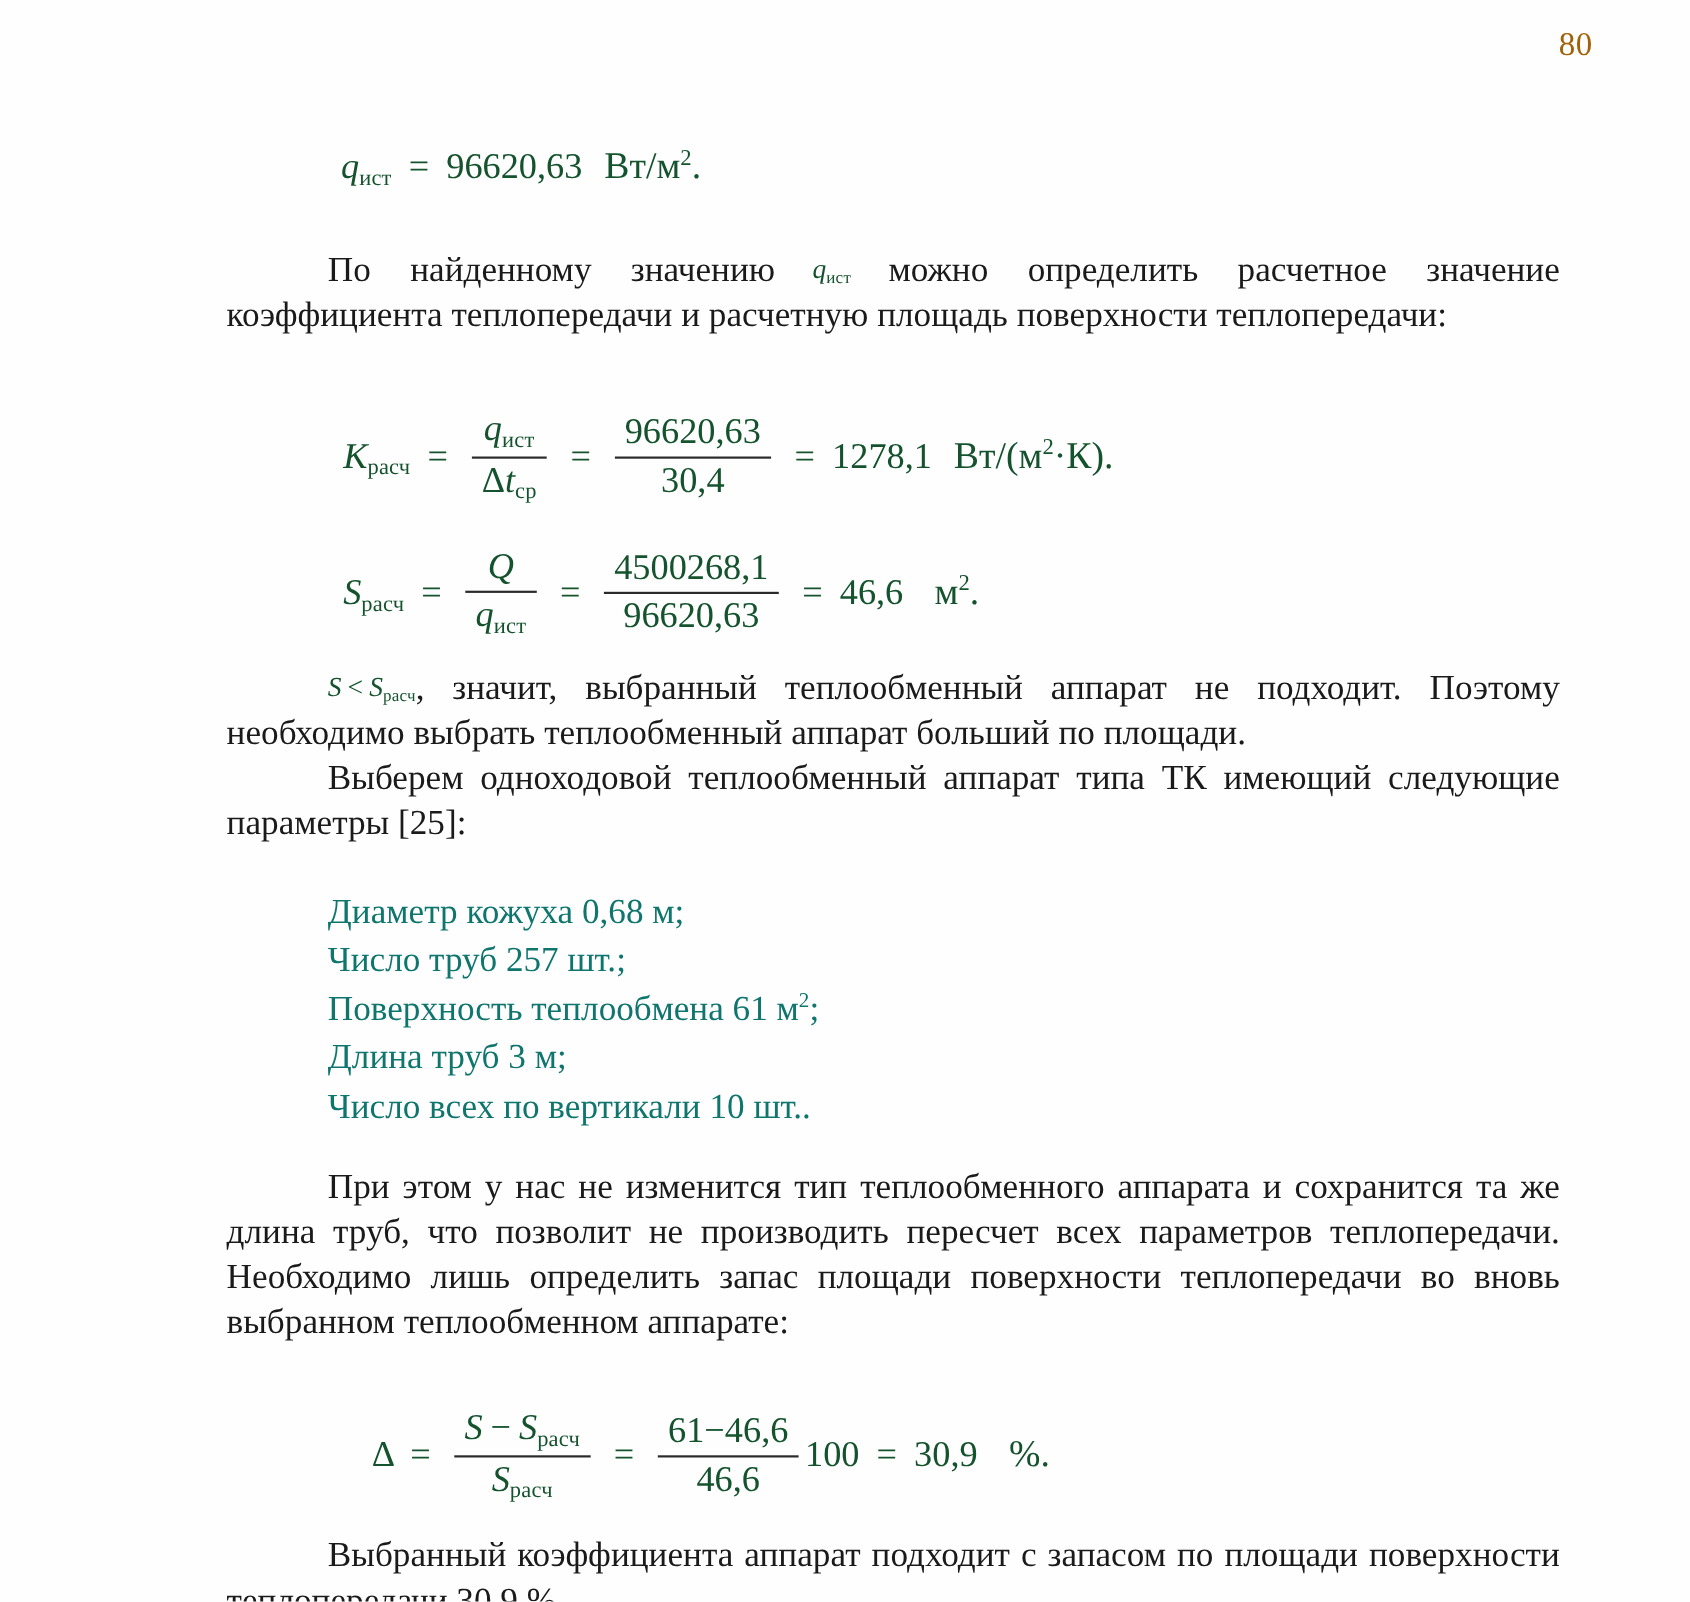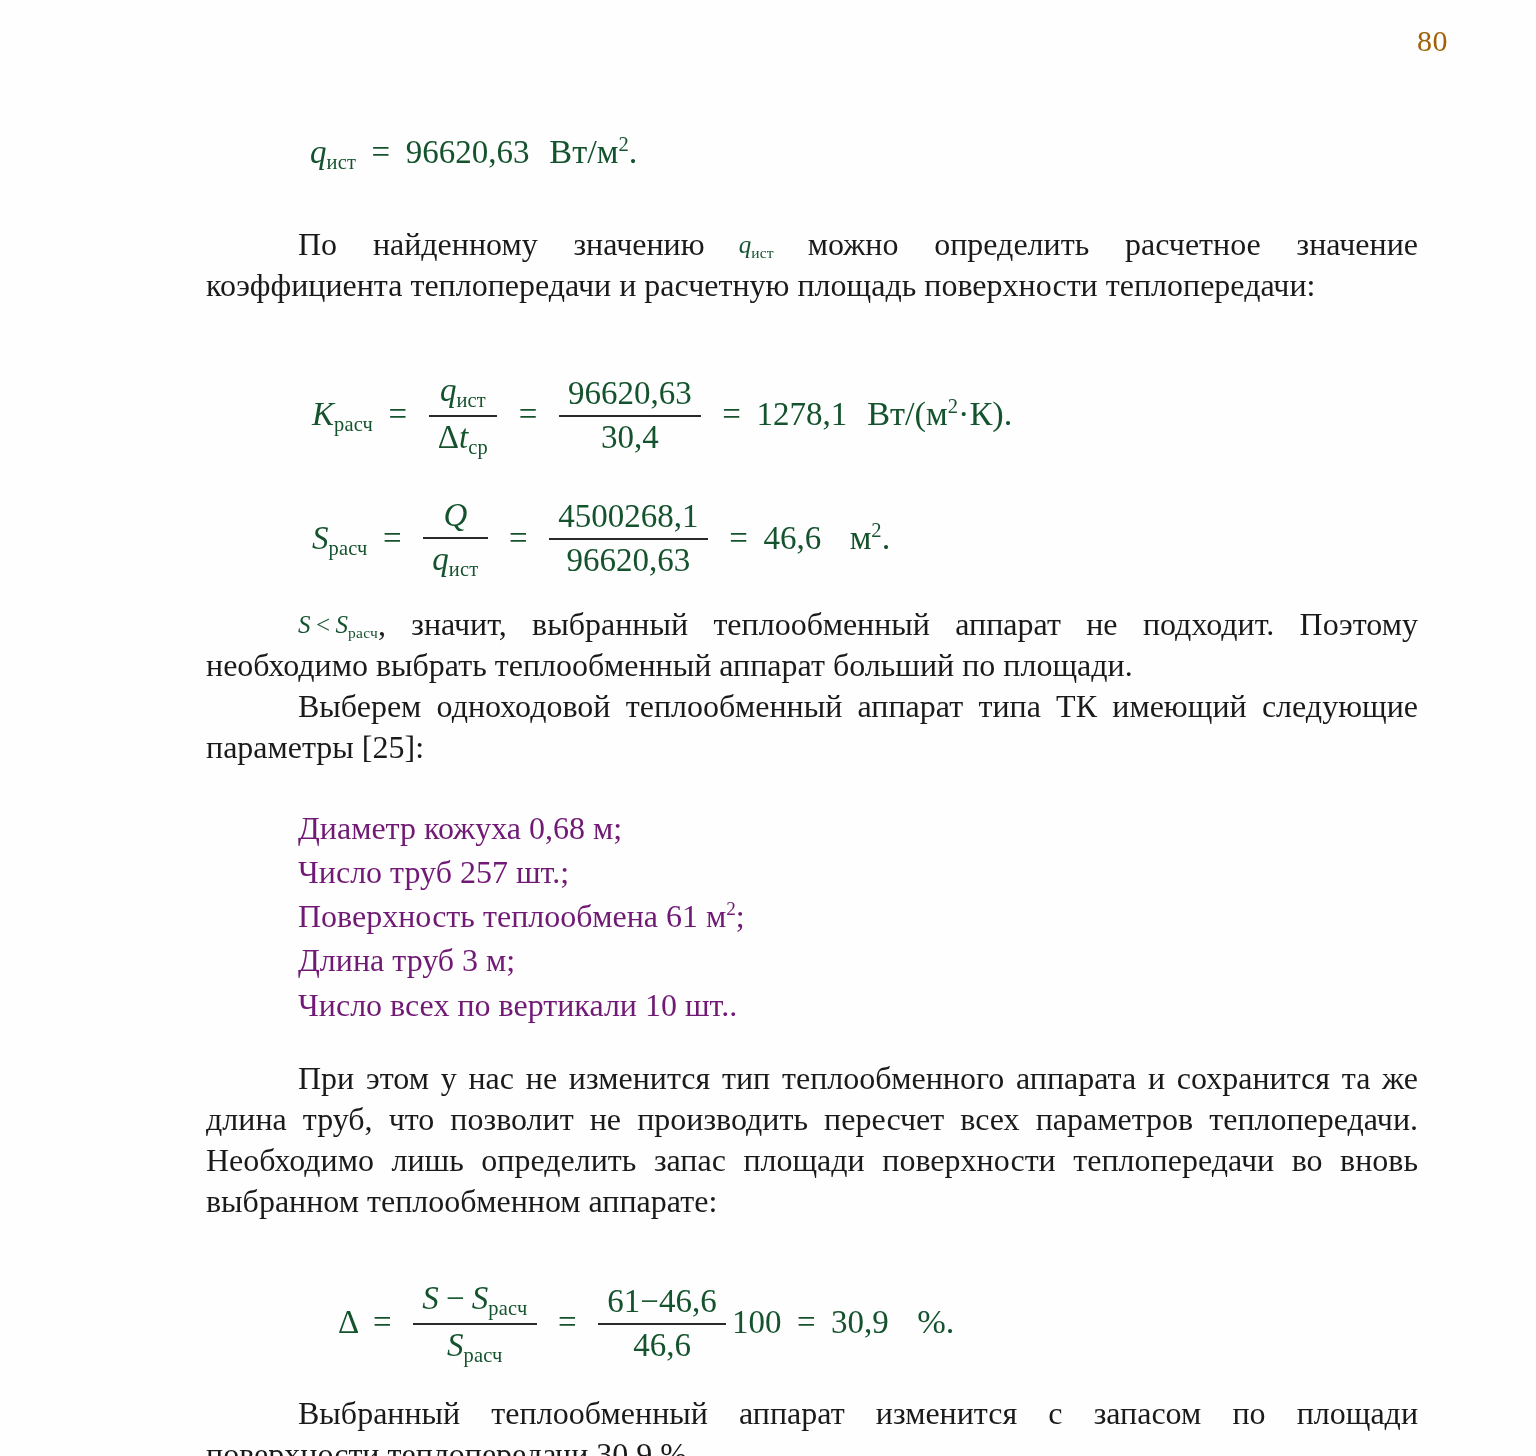--- a/index.html
+++ b/index.html
@@ -56,21 +56,21 @@
 
   
   ul.params {
     margin: 0;
     padding: 0 0 0 92px;
     list-style: none;
   }
   ul.params li {
     font-size: 32px;
     line-height: 1.38;
-    color: #701a75;
+    color: #0f766e;
     white-space: nowrap;
   }
 
   
   .math {
     font-family: "Liberation Serif", "DejaVu Serif", serif;
     color: #14532d;
     white-space: nowrap;
   }
   .mi { font-style: italic; }
@@ -223,16 +223,16 @@
         <span class="num mup">61−46,6</span>
         <span class="den mup">46,6</span>
       </span><span class="mup">100</span>
       <span class="op mup">=</span>
       <span class="mup">30,9</span>
       <span class="units">&nbsp;<span>%</span><span>.</span></span>
     </span>
   </div>
 
   <div class="eq-pos body-col" style="top:1393px;">
-    <p class="para"><span>Выбранный теплообменный аппарат изменится с запасом по площади</span> <span>поверхности теплопередачи 30,9 %.</span></p>
+    <p class="para"><span>Выбранный коэффициента аппарат подходит с запасом по площади</span> <span>поверхности теплопередачи 30,9 %.</span></p>
   </div>
 
 </div>
 
 </body></html>

